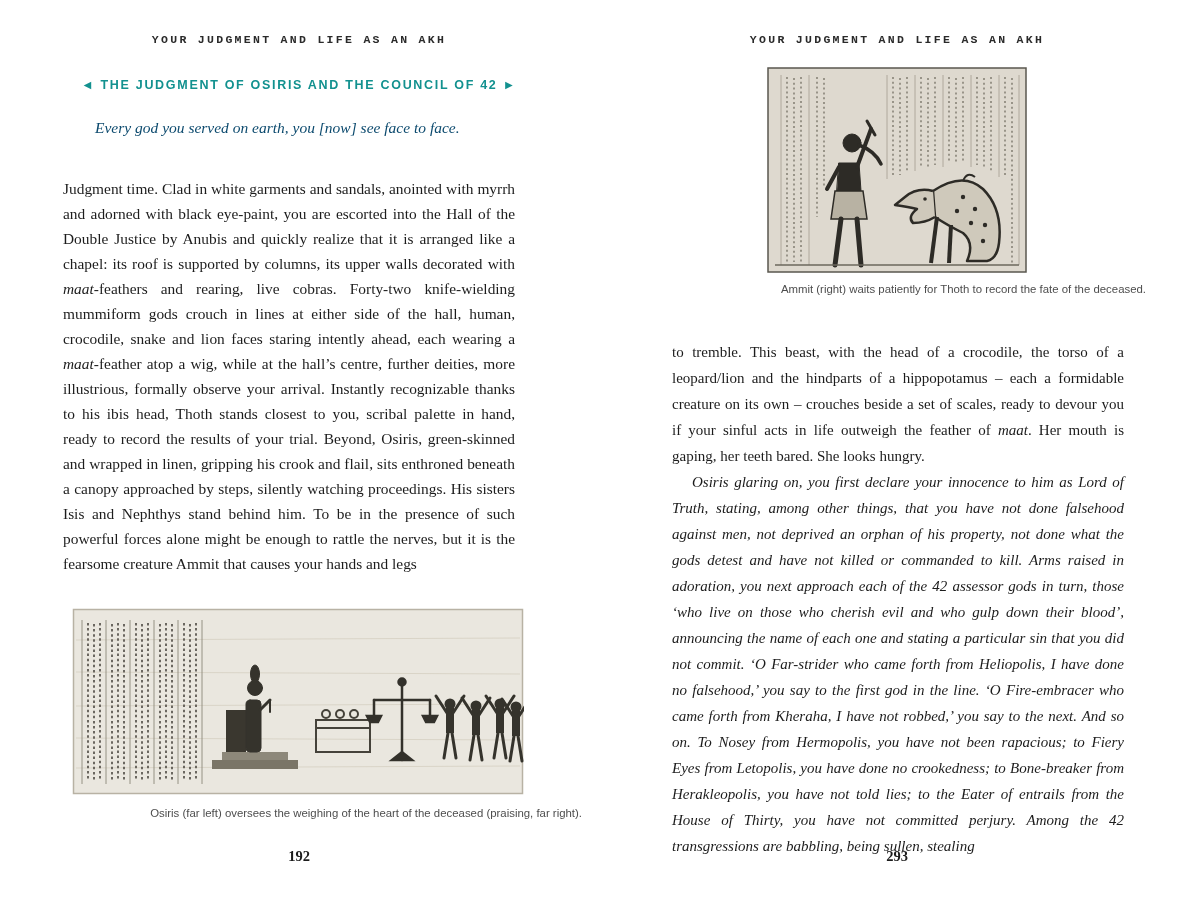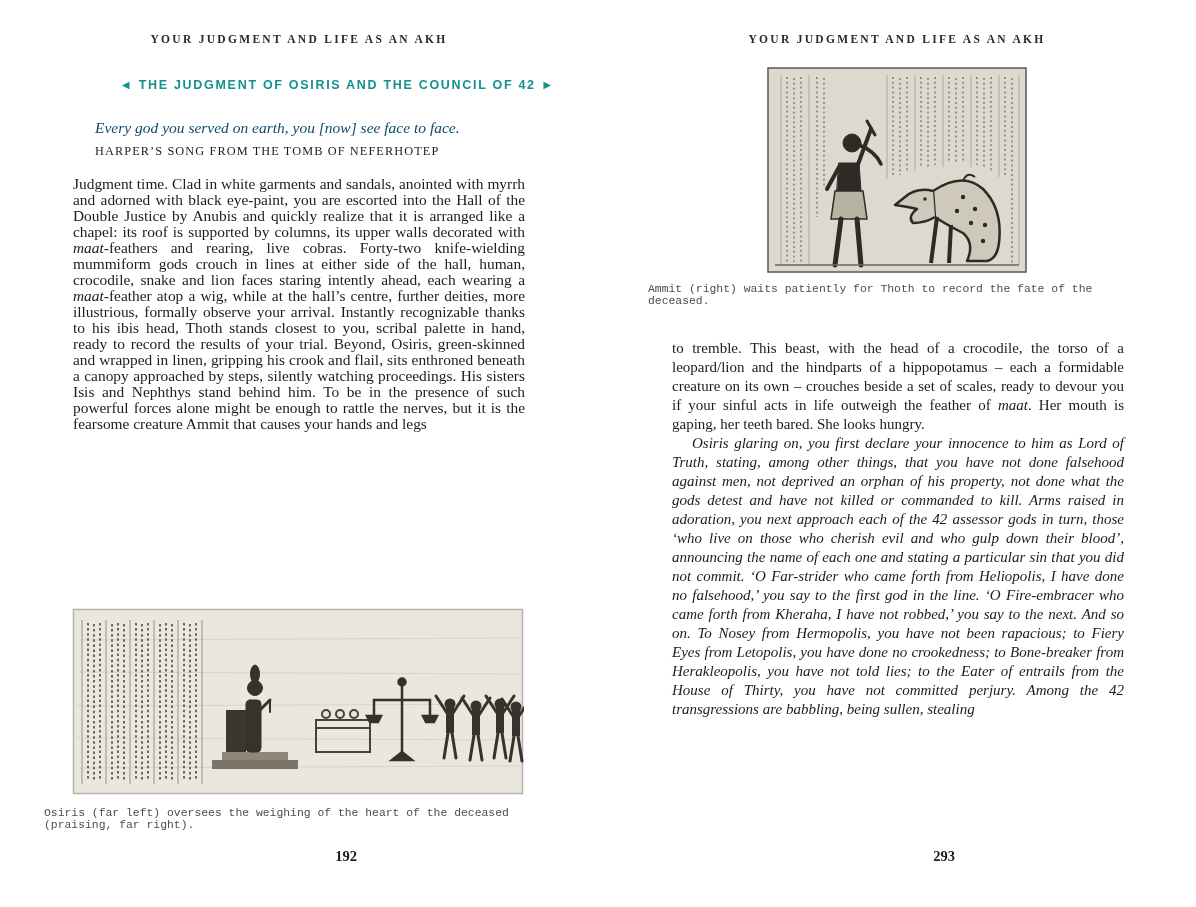--- a/index.html
+++ b/index.html
@@ -8,74 +8,73 @@
     background: #ffffff; overflow: hidden;
     font-family: "Liberation Serif", serif; color: #1c1c1c;
   }
   .page { position: absolute; top: 0; height: 100%; width: 598px; }
   .page-left  { left: 0; }
   .page-right { left: 598px; }
 
   .running-header {
     position: absolute; top: 33px; left: 73px; width: 452px;
     text-align: center; font-size: 11.5px; font-weight: 600;
-    letter-spacing: 2.3px; color: #2a2a2a; white-space: nowrap;
+    letter-spacing: 2.3px; color: #2a2a2a; white-space: nowrap; font-family: Liberation Mono, monospace;
   }
   .section-heading {
     position: absolute; top: 78px; left: 43px; width: 512px;
-    text-align: right; font-family: "Liberation Sans", sans-serif;
+    text-align: center; font-family: "Liberation Sans", sans-serif;
     font-size: 12.5px; font-weight: 700; letter-spacing: 1.7px;
     color: #12918f; white-space: nowrap;
   }
   .epigraph {
     position: absolute; top: 119px; left: 95px; width: 435px;
     font-style: italic; font-size: 15.5px; color: #0c4a6e;
   }
   .epigraph-source {
     position: absolute; top: 144px; left: 95px; width: 435px;
     font-size: 12.3px; letter-spacing: 1.1px; color: #1c1c1c;
   }
   .body-text { position: absolute; text-align: justify; }
-  .page-left  .body-text { top: 176px; left: 73px; width: 452px; font-size: 15.4px; line-height: 16px; }
-  .page-right .body-text { top: 339px; left: 74px; width: 452px; font-size: 15.0px; line-height: 19px; }
+  .page-left  .body-text { top: 176px; left: 63px; width: 452px; font-size: 15.4px; line-height: 25px; }
+  .page-right .body-text { top: 339px; left: 74px; width: 452px; font-size: 15.0px; line-height: 26px; }
   .body-text p { margin: 0; }
   .body-text p.indent { text-indent: 20px; font-style: italic; }
   .body-text em { font-style: italic; }
 
   .figure { position: absolute; }
   .figure-weighing { top: 608px; left: 72px; width: 452px; height: 187px; }
   .figure-ammit    { top: 67px;  left: 169px; width: 260px; height: 206px; }
   .figure svg { display: block; width: 100%; height: 100%; }
 
   .caption {
-    position: absolute; font-family: Liberation Mono, monospace;
-    font-size: 11.4px; color: #4d4d4d; text-align: left;
+    position: absolute; font-family: Liberation Sans, sans-serif;
+    font-size: 11.4px; color: #4d4d4d; text-align: right;
   }
   .page-left  .caption { top: 807px; left: 44px; width: 538px; }
   .page-right .caption { top: 283px; left: 50px; width: 498px; }
 
   .page-number {
     position: absolute; top: 848px; left: 0; width: 598px;
-    text-align: center; font-size: 14.5px; font-weight: 700; color: #1c1c1c; padding-left: 47px;
+    text-align: center; font-size: 14.5px; font-weight: 700; color: #1c1c1c;
   }
 </style>
 </head>
 <body>
 
 <div class="spread">
 
   <div class="page page-left">
 
     <div class="running-header">YOUR JUDGMENT AND LIFE AS AN AKH</div>
 
     <div class="section-heading">◄ THE JUDGMENT OF OSIRIS AND THE COUNCIL OF 42 ►</div>
 
     <div class="epigraph">Every god you served on earth, you [now] see face to face.</div>
 
-    <div class="epigraph-source">HARPER’S SONG FROM THE TOMB OF NEFERHOTEP</div>
 
     <div class="body-text">
         <p><span>Judgment time. Clad in white garments and sandals, anointed with myrrh and adorned with black eye-paint, you are escorted into the Hall of the Double Justice by Anubis and quickly realize that it is arranged like a chapel: its roof is supported by columns, its upper walls decorated with </span><em>maat</em><span>-feathers and rearing, live cobras. Forty-two knife-wielding mummiform gods crouch in lines at either side of the hall, human, crocodile, snake and lion faces staring intently ahead, each wearing a </span><em>maat</em><span>-feather atop a wig, while at the hall’s centre, further deities, more illustrious, formally observe your arrival. Instantly recognizable thanks to his ibis head, Thoth stands closest to you, scribal palette in hand, ready to record the results of your trial. Beyond, Osiris, green-skinned and wrapped in linen, gripping his crook and flail, sits enthroned beneath a canopy approached by steps, silently watching proceedings. His sisters Isis and Nephthys stand behind him. To be in the presence of such powerful forces alone might be enough to rattle the nerves, but it is the fearsome creature Ammit that causes your hands and legs</span></p>
       </div>
 
     <div class="figure figure-weighing">
       <svg viewBox="0 0 452 187" xmlns="http://www.w3.org/2000/svg">
         <rect x="1.5" y="1.5" width="449" height="184" fill="#eae7df" stroke="#b8b2a4" stroke-width="1.5"></rect>
 
         <g stroke="#d9d4c7" stroke-width="1">

